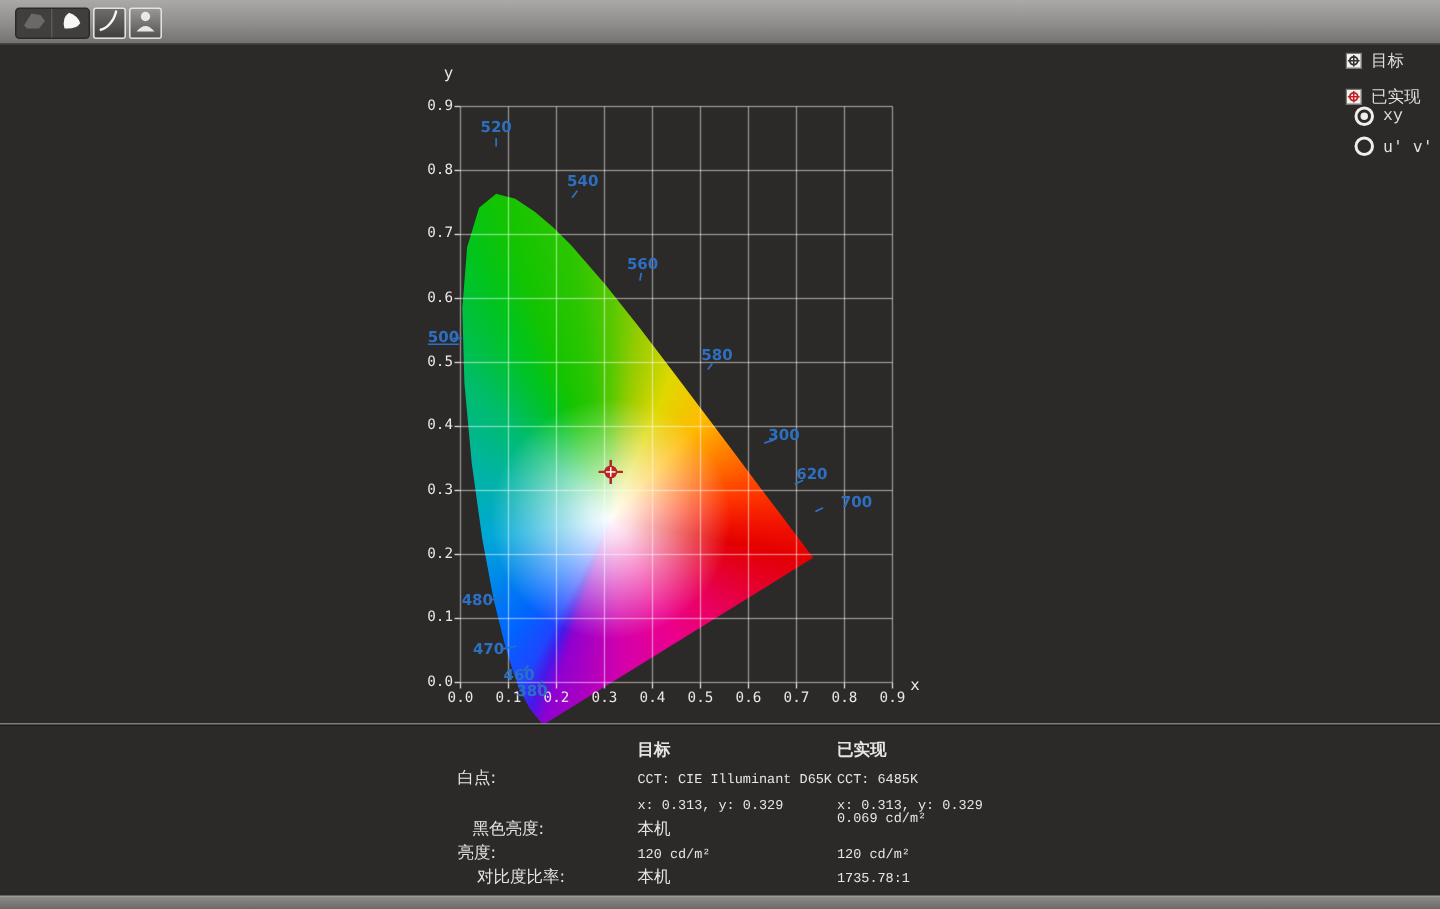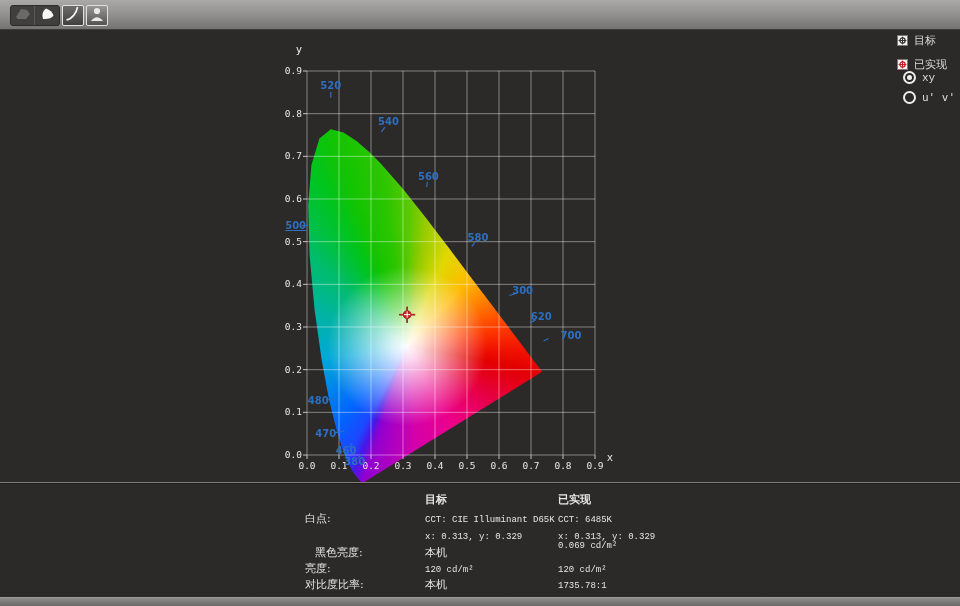--- a/index.html
+++ b/index.html
@@ -269,19 +269,19 @@
     <div class="cell" style="left:558px; top:531px; font-size:9px;">x: 0.313, y: 0.329</div>
 
     <div class="cell cjk" style="left:315px; top:547px;">黑色亮度:</div>
     <div class="cell cjk" style="left:425px; top:547px;">本机</div>
     <div class="cell" style="left:558px; top:540px; font-size:9px;">0.069 cd/m²</div>
 
     <div class="cell cjk" style="left:305px; top:563px;">亮度:</div>
     <div class="cell" style="left:425px; top:564px; font-size:9px;">120 cd/m²</div>
     <div class="cell" style="left:558px; top:564px; font-size:9px;">120 cd/m²</div>
 
-    <div class="cell cjk" style="left:305px; top:579px;">对比度比率:</div>
+    <div class="cell cjk" style="left:318px; top:579px;">对比度比率:</div>
     <div class="cell cjk" style="left:425px; top:579px;">本机</div>
     <div class="cell" style="left:558px; top:580px; font-size:9px;">1735.78:1</div>
   </div>
 
   <div class="bottom-bar"></div>
 </div>
 
 </body></html>

